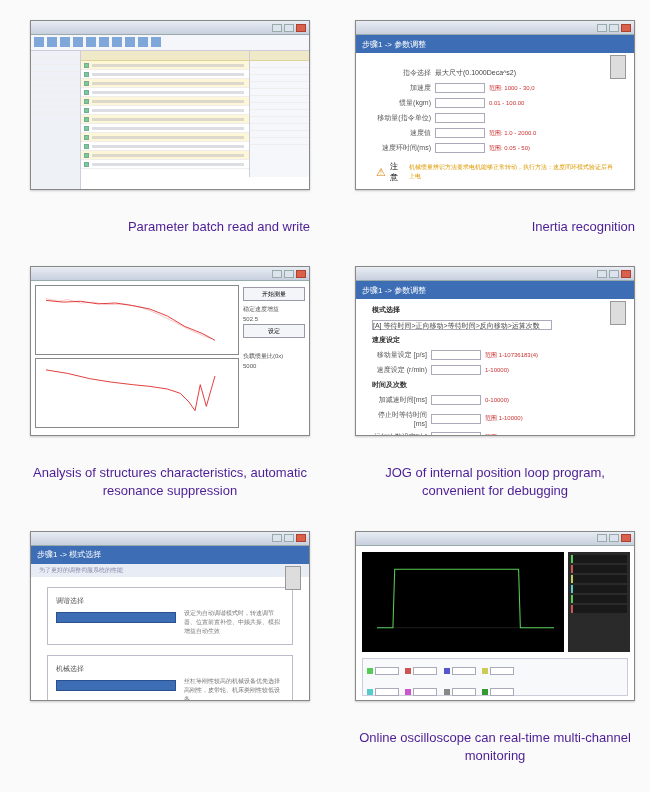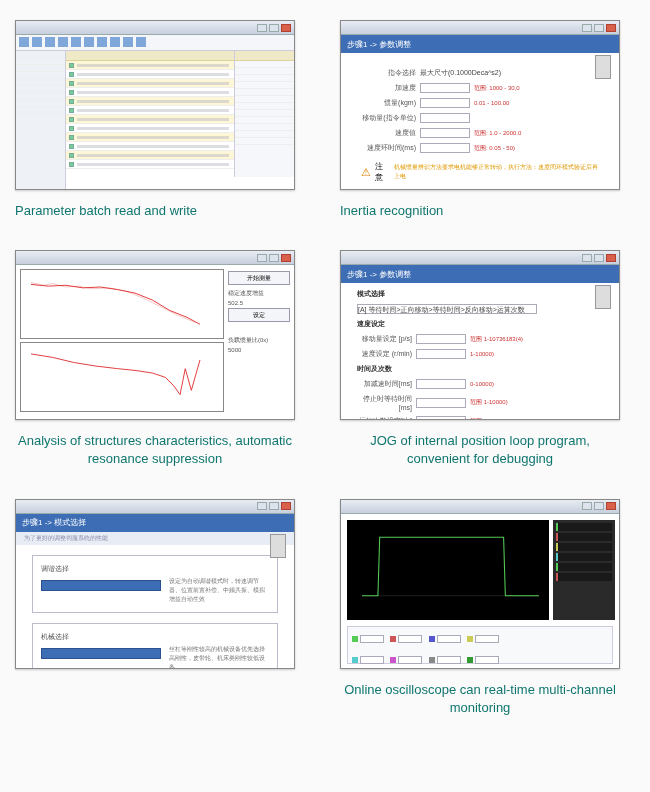--- a/index.html
+++ b/index.html
@@ -11,36 +11,36 @@
     padding: 20px 15px;
   }
   .grid {
     display: grid;
     grid-template-columns: 1fr 1fr;
     gap: 30px 30px;
   }
   .cell {
     display: flex;
     flex-direction: column;
-    align-items: flex-start;
+    align-items: flex-end;
   }
   .thumb {
     width: 280px;
     height: 170px;
     border: 1px solid #888;
     background: #f0f2f5;
     position: relative;
     overflow: hidden;
     box-shadow: 0 1px 2px rgba(0,0,0,0.2);
   }
   .caption {
     font-size: 13px;
-    color: #0f766e;
+    color: #4c1d95;
     text-align: center;
-    margin-top: 12px;
+    margin-top: 28px;
     line-height: 1.4;
     max-width: 280px;
   }
   
   .chrome {
     height: 14px;
     background: linear-gradient(#e8ecf3, #c8d0de);
     border-bottom: 1px solid #9aa;
     display: flex;
     justify-content: flex-end;

